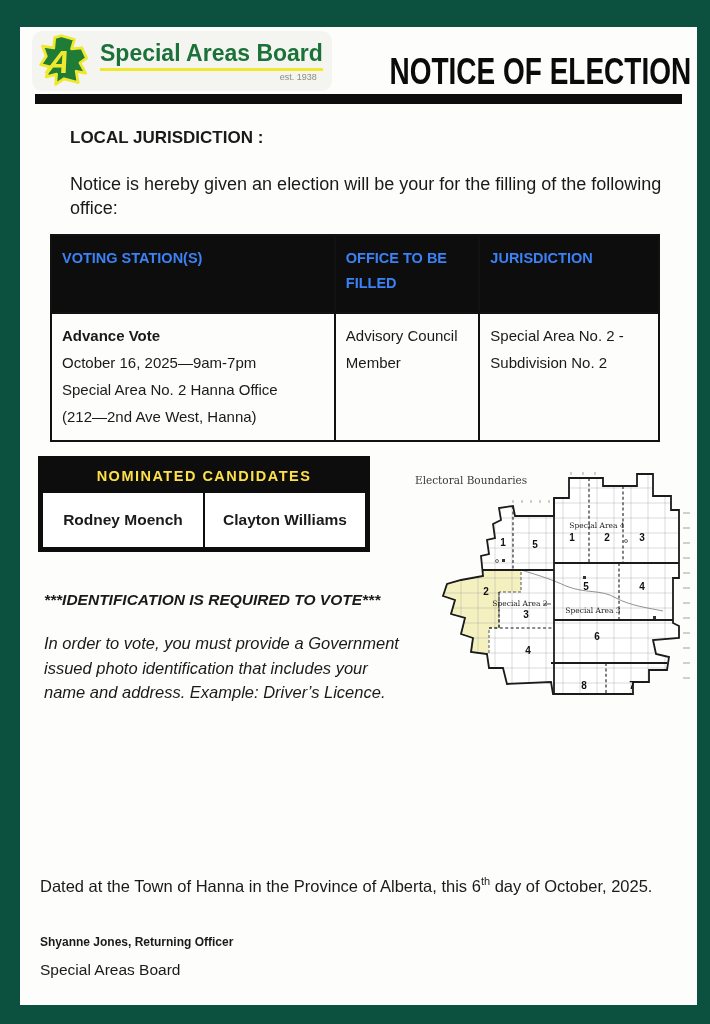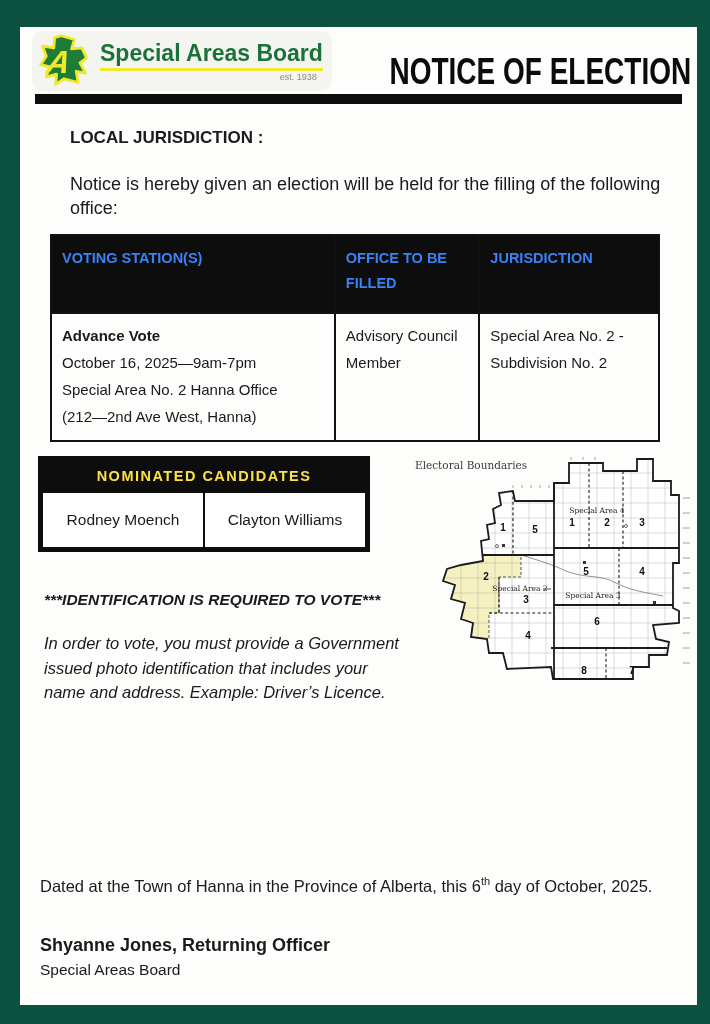--- a/index.html
+++ b/index.html
@@ -59,39 +59,39 @@
   .left-col{position:absolute;left:18px;top:14px;width:368px;}
   table.candidates{
     border-collapse:collapse;width:332px;
     border:5px solid #0d0d0d;font-size:15px;
   }
   table.candidates th{
     background:#0d0d0d;color:#fde047;font-weight:bold;letter-spacing:1.5px;
     font-size:14.5px;padding:7px 4px;border:2px solid #0d0d0d;
   }
   table.candidates td{
-    border:2px solid #0d0d0d;text-align:center;font-weight:normal;font-size:15.5px;
+    border:2px solid #0d0d0d;text-align:center;font-weight:bold;font-size:15.5px;
     padding:18px 4px;background:#fff;
   }
   .id-heading{
     margin:36px 0 0 6px;width:345px;
     font-size:15.5px;font-weight:bold;font-style:italic;line-height:1.5;
   }
   .id-body{
     margin:20px 0 0 6px;width:362px;
     font-size:16.5px;font-style:italic;line-height:1.5;
   }
-  .map-box{position:absolute;left:381px;top:1px;width:294px;height:246px;}
+  .map-box{position:absolute;left:381px;top:16px;width:294px;height:246px;}
   
   .dated{
     margin:0;position:absolute;left:20px;top:846px;width:655px;
     font-size:16.5px;line-height:1.55;text-align:justify;
   }
   .dated sup{font-size:11px;}
-  .officer{position:absolute;left:20px;top:908px;font-size:18px;font-weight:bold;margin:0;}
+  .officer{position:absolute;left:20px;top:908px;font-size:12px;font-weight:bold;margin:0;}
   .org{position:absolute;left:20px;top:934px;font-size:15.5px;margin:0;}
   .map-label{font-family:"DejaVu Serif", serif;}
 </style>
 </head>
 <body>
 
 <div class="page">
 
   <div class="header">
     <div class="logo-wrap">
@@ -106,21 +106,21 @@
     </div>
     <div class="notice-title">NOTICE OF ELECTION</div>
   </div>
 
   <div class="black-bar"></div>
 
   <div class="jurisdiction">
     <div class="jur-label">LOCAL JURISDICTION :</div>
   </div>
 
-  <p class="intro">Notice is hereby given an election will be held for the filling of the following office:</p>
+  <p class="intro">Notice is hereby given an election will be your for the filling of the following office:</p>
 
   <table class="voting">
     <colgroup>
         <col style="width:285px">
         <col style="width:145px">
         <col style="width:180px">
       </colgroup>
     <thead>
       <tr>
         <th>VOTING STATION(S)</th>

